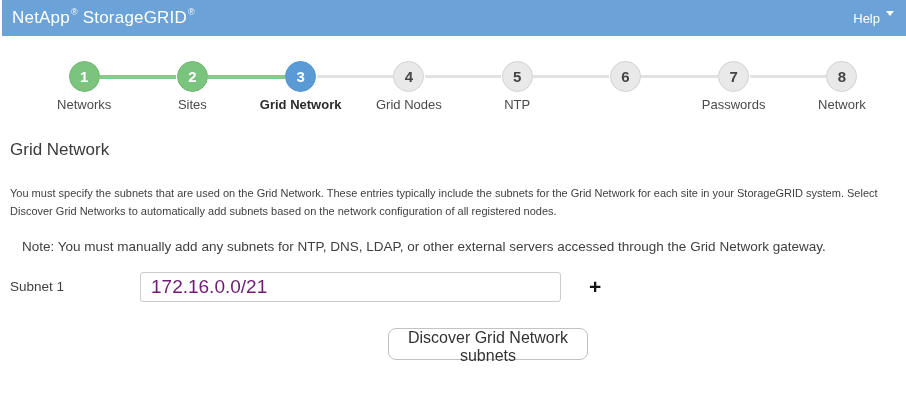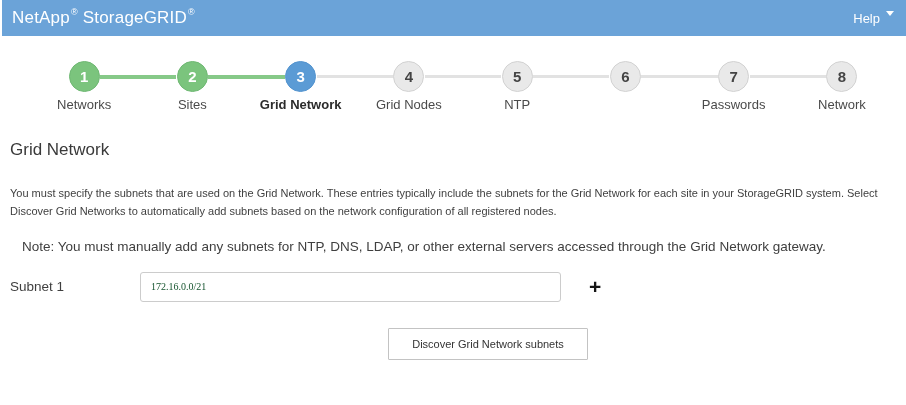--- a/index.html
+++ b/index.html
@@ -64,33 +64,33 @@
   .content { padding-left: 10px; }
   .section-title { font-size: 17px; font-weight: 400; color: #3a3a3a; margin-top: 28px; }
   .description { margin-top: 24px; font-size: 11px; line-height: 18px; color: #3f3f3f; max-width: 893px; }
   .note { margin-top: 16px; font-size: 13.5px; line-height: 21.5px; color: #3f3f3f; max-width: 893px; }
   .note .note-label { font-weight: normal; margin-left: 12px; }
 
   .subnet-row { margin-top: 14px; display: flex; align-items: center; height: 30px; }
   .subnet-label { width: 130px; text-align: left; padding-right: 25px; font-size: 13.5px; color: #3f3f3f; }
   .subnet-input {
     width: 421px; height: 30px; border: 1px solid #ccc; border-radius: 3px;
-    padding: 0 10px; font-size: 10px; color: #14532d;
-    font-family: Liberation Serif, serif; outline: none;
+    padding: 0 10px; font-size: 19px; color: #701a75;
+    font-family: Liberation Sans, sans-serif; outline: none;
   }
   .plus-btn {
     margin-left: 28px; font-size: 21px; font-weight: 900; color: #151515;
     line-height: 30px; cursor: pointer; user-select: none;
   }
 
   .discover-row { margin-top: 26px; }
   .discover-btn {
     margin-left: 378px; width: 200px; height: 32px;
-    background: #fff; border: 1px solid #c3c3c3; border-radius: 1px;
-    font-size: 11px; color: #333; cursor: pointer;
+    background: #fff; border: 1px solid #c3c3c3; border-radius: 8px;
+    font-size: 16px; color: #333; cursor: pointer;
     font-family: "Liberation Sans", "DejaVu Sans", sans-serif;
   }
 </style>
 </head>
 <body>
 
 <div class="page">
 
   <div class="header-bar">
     <div class="app-title">

